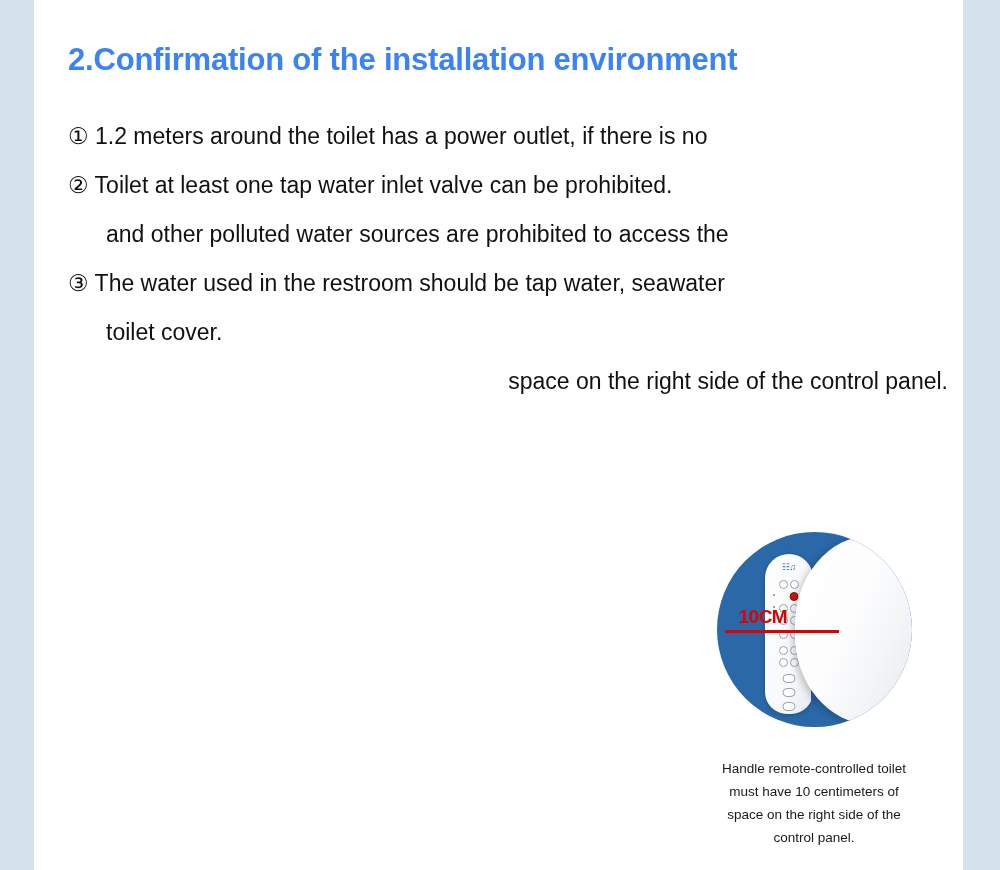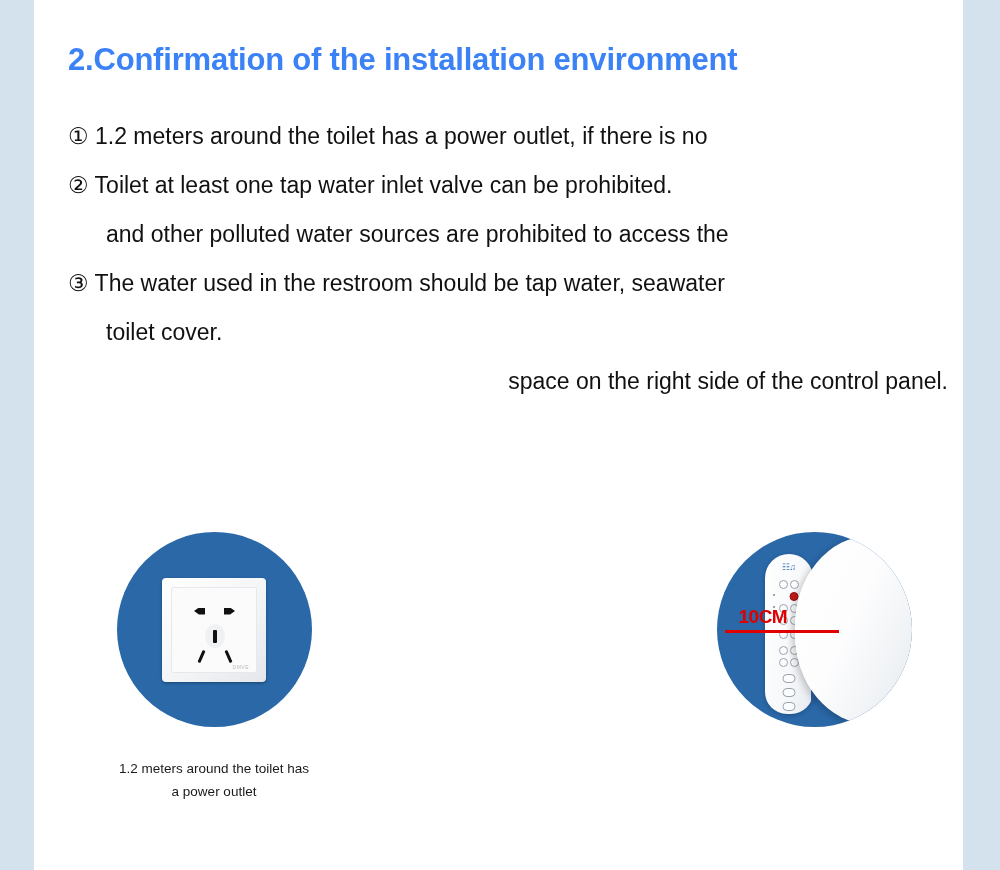--- a/index.html
+++ b/index.html
@@ -375,38 +375,20 @@
       </div>
 
       <div class="item">
         <span class="ln indent-tight">space on the right side of the control panel.</span>
       </div>
 
     </div>
 
     <div class="figures">
 
-      <div class="figure fig-1">
-        <div class="circle-wrap">
-          <div class="circle">
-            <div class="socket-plate">
-              <div class="socket-face">
-                <div class="pin pin-l"></div>
-                <div class="pin pin-r"></div>
-                <div class="pin-e-ring"></div>
-                <div class="pin pin-e"></div>
-                <div class="pin pin-a"></div>
-                <div class="pin pin-b"></div>
-                <div class="socket-brand">DMVE</div>
-              </div>
-            </div>
-          </div>
-        </div>
-        <div class="caption">1.2 meters around the toilet has<br>a power outlet</div>
-      </div>
 
 
       <div class="figure fig-3">
         <div class="circle-wrap">
           <div class="circle">
             <div class="toilet-wrap">
 
               <div class="panel">
                 <div class="panel-logo">☷♫</div>
 
@@ -456,18 +438,19 @@
               <div class="lid">
                 
               </div>
 
               <div class="cm-line"></div>
               <div class="cm-label">10CM</div>
 
             </div>
           </div>
         </div>
+        <div class="caption">Handle remote-controlled toilet<br>must have 10 centimeters of<br>space on the right side of the<br>control panel.</div>
       </div>
 
     </div>
 
   </div>
 </div>
 
 </body></html>

